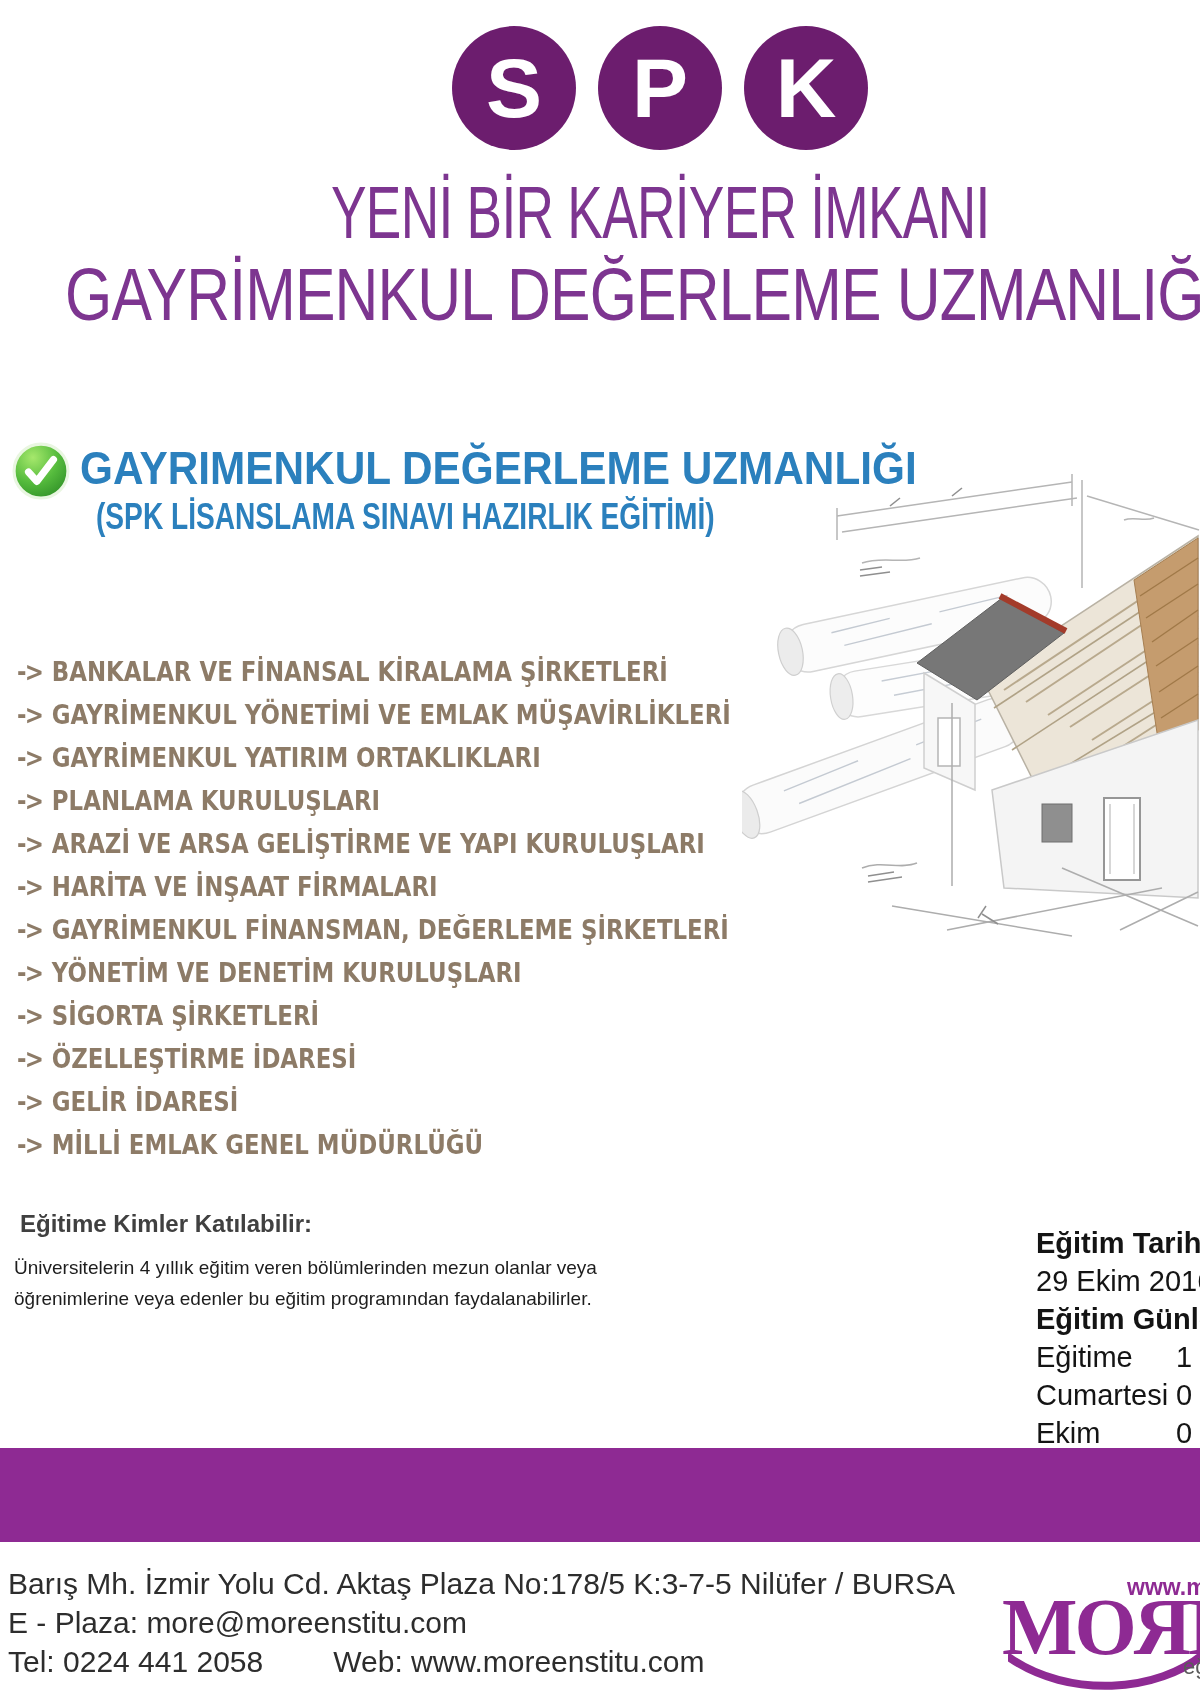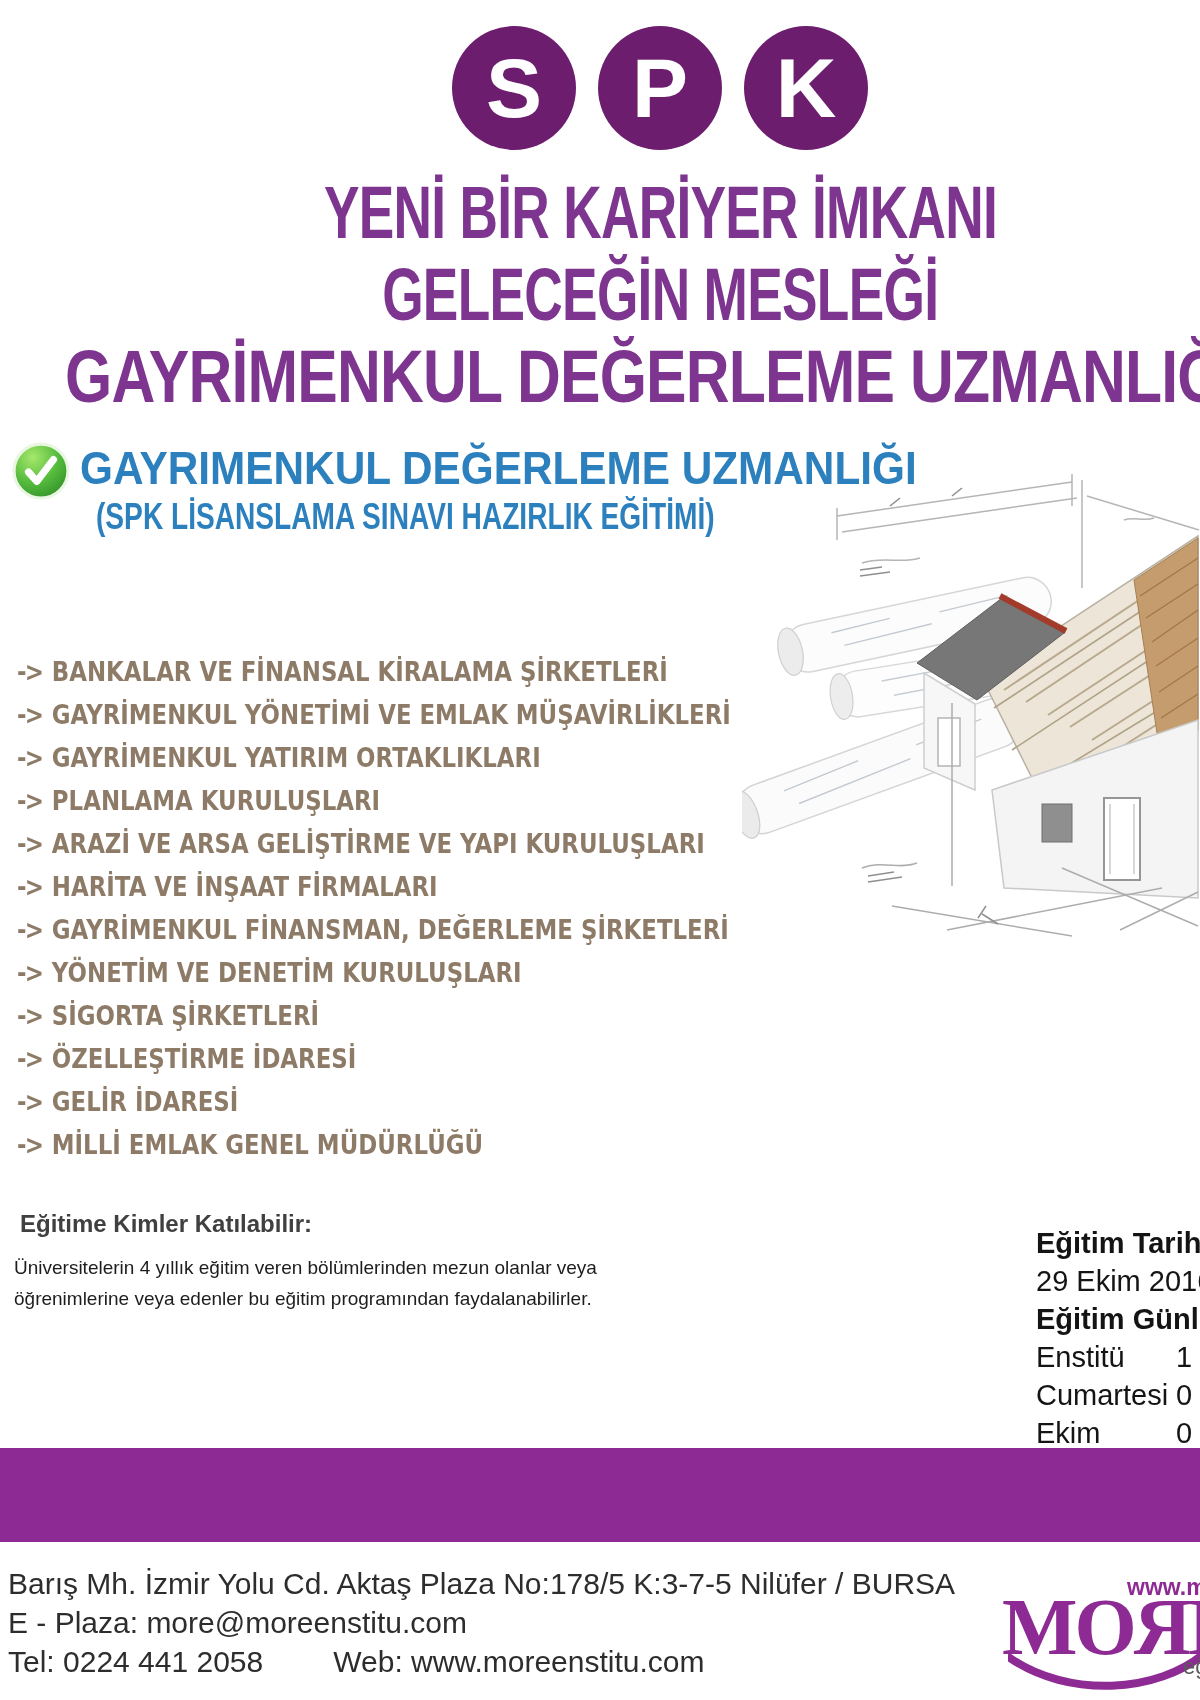--- a/index.html
+++ b/index.html
@@ -11,21 +11,21 @@
 
   
   .spk-row{position:absolute;top:26px;left:452px;display:flex;gap:22px;z-index:2;}
   .spk-circle{
     width:124px;height:124px;border-radius:50%;background:var(--purple_dark,#6c1d6e);
     color:#fff;display:flex;align-items:center;justify-content:center;
     font-size:84px;font-weight:700;
   }
 
   
-  .headline{position:absolute;top:172px;left:0;width:980px;color:var(--purple_headline,#7d3590);font-weight:700;z-index:2;}
+  .headline{position:absolute;top:172px;left:0;width:980px;color:var(--purple_headline,#7d3590);font-weight:400;z-index:2;}
   .hl-line{height:82px;line-height:82px;font-size:74px;white-space:nowrap;}
   .hl-center{width:1080px;margin-left:120px;text-align:center;}
   .hl-center .scale{display:inline-block;transform:scaleX(0.72);transform-origin:center;letter-spacing:-1px;}
   .hl-left{padding-left:65px;text-align:left;}
   .hl-left .scale{display:inline-block;transform:scaleX(0.82);transform-origin:left;letter-spacing:-1px;}
 
   
   .check-icon{position:absolute;top:442px;left:12px;width:58px;height:58px;z-index:2;}
   .course-title{
     position:absolute;top:442px;left:80px;font-size:47px;font-weight:700;line-height:52px;
@@ -179,21 +179,20 @@
     <div class="spk-circle">
         <span>P</span>
       </div>
     <div class="spk-circle">
         <span>K</span>
       </div>
   </div>
 
   <div class="headline">
     <div class="hl-line hl-center"><span class="scale">YENİ BİR KARİYER İMKANI</span></div>
-    <div class="hl-line hl-center"><span class="scale">GELECEĞİN MESLEĞİ</span></div>
     <div class="hl-line hl-left"><span class="scale">GAYRİMENKUL DEĞERLEME UZMANLIĞI</span></div>
   </div>
 
   <svg class="check-icon" viewBox="0 0 56 56" xmlns="http://www.w3.org/2000/svg">
     <defs>
       <radialGradient id="gcheck" cx="35%" cy="25%" r="85%">
         <stop offset="0" stop-color="#a6e86c"></stop>
         <stop offset="0.55" stop-color="#55bb3d"></stop>
         <stop offset="1" stop-color="#2f8f27"></stop>
       </radialGradient>
@@ -272,21 +271,21 @@
     <div class="p-line">Üniversitelerin 4 yıllık eğitim veren bölümlerinden mezun olanlar veya</div>
     <div class="p-line">öğrenimlerine veya edenler bu eğitim programından faydalanabilirler.</div>
   </div>
 
   <div class="schedule">
     <div class="sched-line sched-bold">Eğitim Tarihi</div>
     <div class="sched-line">29 Ekim 2016</div>
     <div class="sched-line sched-bold">Eğitim Günleri</div>
     <div>
   <div class="sched-row">
-    <span class="sched-day">Enstitü</span>
+    <span class="sched-day">Eğitime</span>
     <span class="sched-time">1</span>
   </div>
 
   <div class="sched-row">
     <span class="sched-day">Cumartesi</span>
     <span class="sched-time">0</span>
   </div>
 
   <div class="sched-row">
     <span class="sched-day">Ekim</span>

